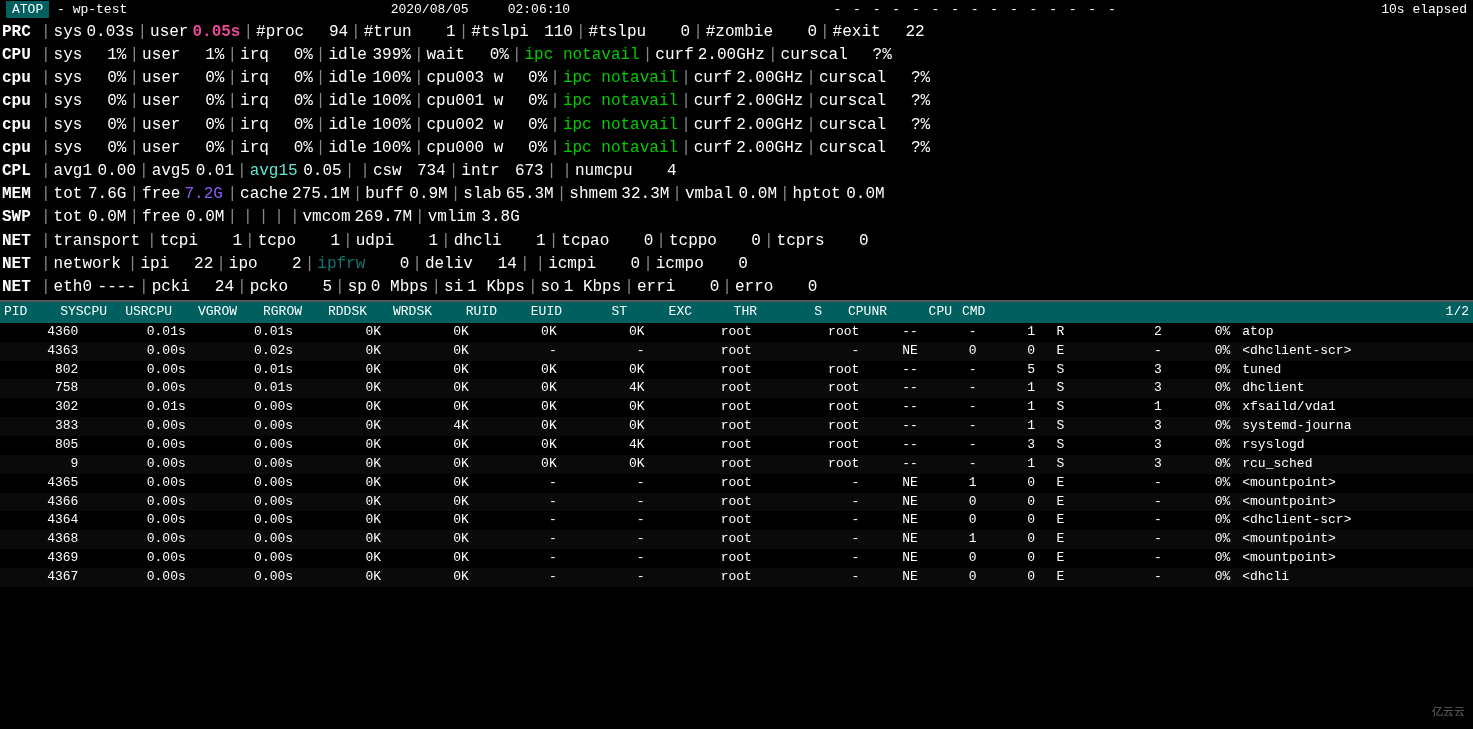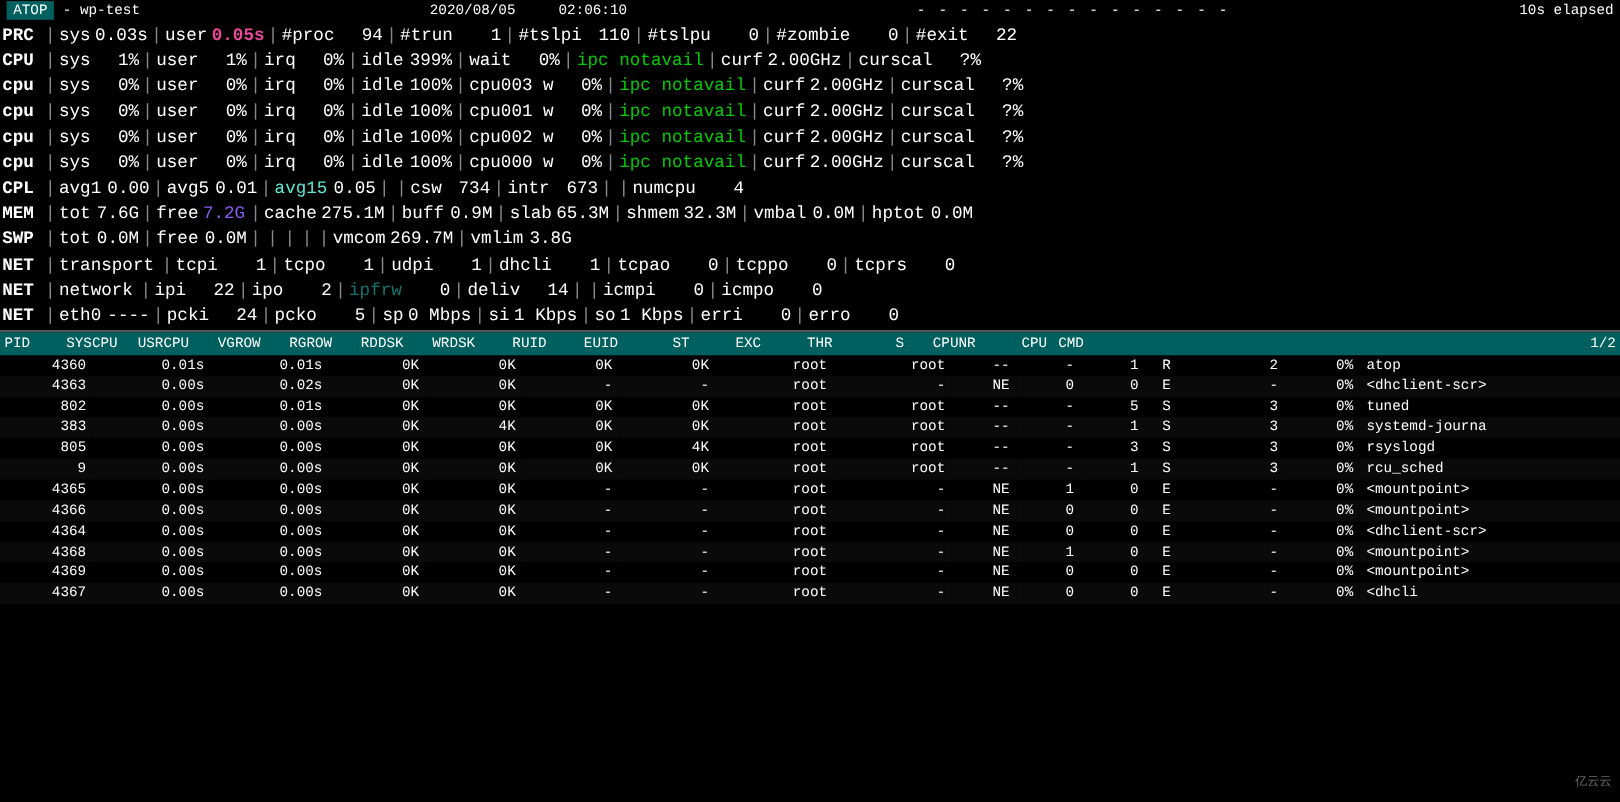--- a/index.html
+++ b/index.html
@@ -383,20 +383,56 @@
           <td style="text-align: right; min-width: 55px;">root</td>
           <td style="text-align: right; min-width: 30px;">--</td>
           <td style="text-align: right; min-width: 30px;">-</td>
           <td style="text-align: right; min-width: 30px;">5</td>
           <td style="text-align: center; min-width: 20px;">S</td>
           <td style="text-align: right; min-width: 45px;">3</td>
           <td style="text-align: right; min-width: 35px;">0%</td>
           <td style="text-align: left;">tuned</td>
         </tr>
         <tr>
+          <td style="text-align: right; min-width: 42px;">758</td>
+          <td style="text-align: right; min-width: 55px;">0.00s</td>
+          <td style="text-align: right; min-width: 55px;">0.01s</td>
+          <td style="text-align: right; min-width: 45px;">0K</td>
+          <td style="text-align: right; min-width: 45px;">0K</td>
+          <td style="text-align: right; min-width: 45px;">0K</td>
+          <td style="text-align: right; min-width: 45px;">4K</td>
+          <td style="text-align: right; min-width: 55px;">root</td>
+          <td style="text-align: right; min-width: 55px;">root</td>
+          <td style="text-align: right; min-width: 30px;">--</td>
+          <td style="text-align: right; min-width: 30px;">-</td>
+          <td style="text-align: right; min-width: 30px;">1</td>
+          <td style="text-align: center; min-width: 20px;">S</td>
+          <td style="text-align: right; min-width: 45px;">3</td>
+          <td style="text-align: right; min-width: 35px;">0%</td>
+          <td style="text-align: left;">dhclient</td>
+        </tr>
+        <tr>
+          <td style="text-align: right; min-width: 42px;">302</td>
+          <td style="text-align: right; min-width: 55px;">0.01s</td>
+          <td style="text-align: right; min-width: 55px;">0.00s</td>
+          <td style="text-align: right; min-width: 45px;">0K</td>
+          <td style="text-align: right; min-width: 45px;">0K</td>
+          <td style="text-align: right; min-width: 45px;">0K</td>
+          <td style="text-align: right; min-width: 45px;">0K</td>
+          <td style="text-align: right; min-width: 55px;">root</td>
+          <td style="text-align: right; min-width: 55px;">root</td>
+          <td style="text-align: right; min-width: 30px;">--</td>
+          <td style="text-align: right; min-width: 30px;">-</td>
+          <td style="text-align: right; min-width: 30px;">1</td>
+          <td style="text-align: center; min-width: 20px;">S</td>
+          <td style="text-align: right; min-width: 45px;">1</td>
+          <td style="text-align: right; min-width: 35px;">0%</td>
+          <td style="text-align: left;">xfsaild/vda1</td>
+        </tr>
+        <tr>
           <td style="text-align: right; min-width: 42px;">383</td>
           <td style="text-align: right; min-width: 55px;">0.00s</td>
           <td style="text-align: right; min-width: 55px;">0.00s</td>
           <td style="text-align: right; min-width: 45px;">0K</td>
           <td style="text-align: right; min-width: 45px;">4K</td>
           <td style="text-align: right; min-width: 45px;">0K</td>
           <td style="text-align: right; min-width: 45px;">0K</td>
           <td style="text-align: right; min-width: 55px;">root</td>
           <td style="text-align: right; min-width: 55px;">root</td>
           <td style="text-align: right; min-width: 30px;">--</td>

